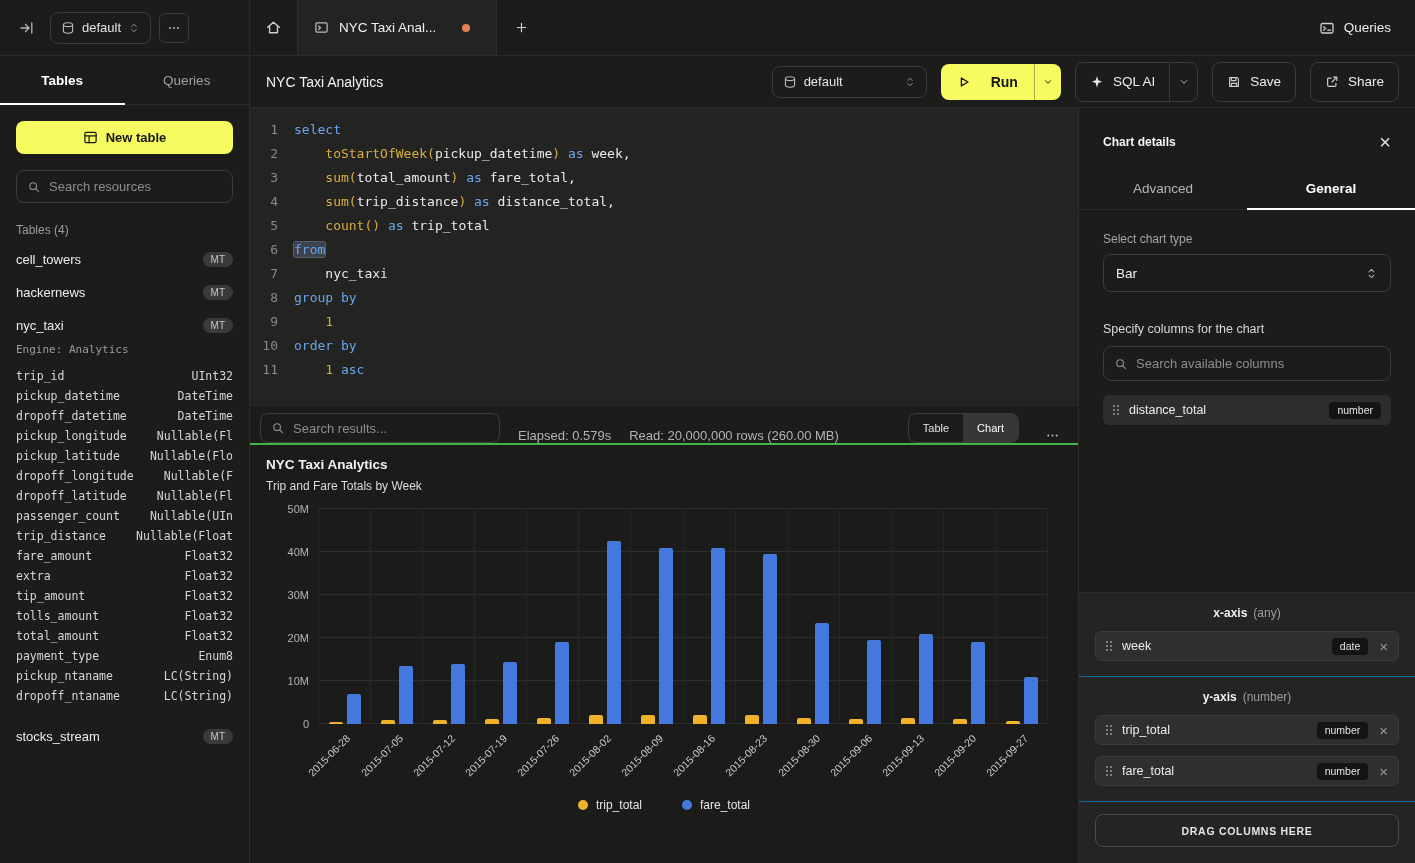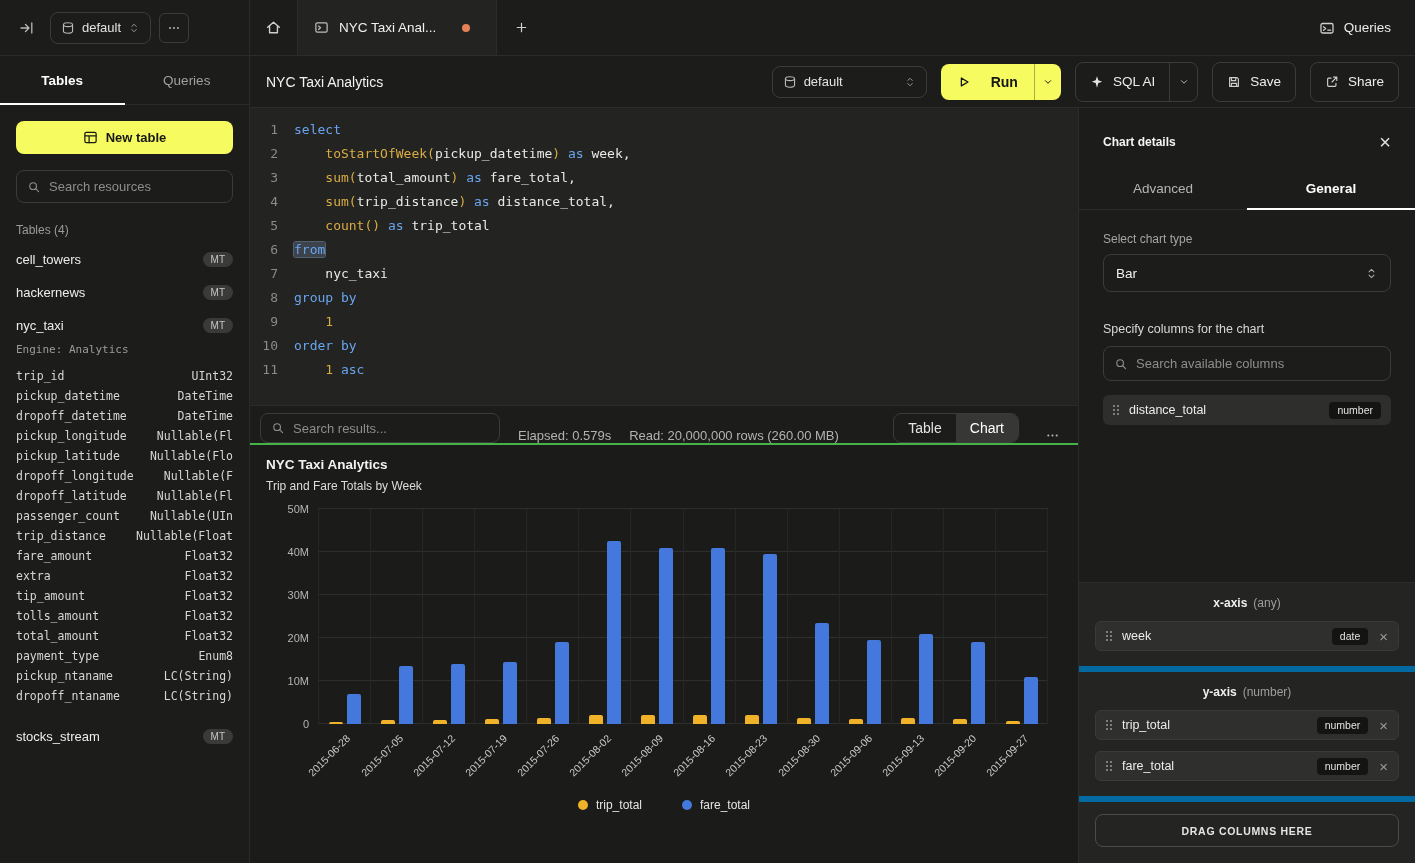--- a/index.html
+++ b/index.html
@@ -77,21 +77,21 @@
   .tk-kw{color:#69a5ee;}
   .tk-fn{color:#d9ac43;}
   .tk-num{color:#d9ac43;}
   .tk-sel{background:#3c434d;box-shadow:0 0 0 1px #55606e;border-radius:2px;}
 
   
   .results-bar{flex:0 0 38px;background:#1c1c1a;border-top:1px solid #2c2c2a;display:flex;align-items:flex-end;gap:18px;padding:0 10px;}
   .rsearch{width:240px;height:30px;margin-top:0;}
   .stat{font-size:13px;color:#b3b3b3;white-space:nowrap;}
   .toggle{margin-left:auto;display:flex;height:30px;border:1px solid #3b3b39;border-radius:8px;overflow:hidden;}
-  .tseg{padding:0 14px;font-size:14px;color:#e3e3e3;display:flex;align-items:center;}
+  .tseg{padding:0 14px;font-size:11px;color:#e3e3e3;display:flex;align-items:center;}
   .tseg.active{background:#373735;color:#fff;}
   .morebtn{color:#b9b9b9;font-size:16px;letter-spacing:1px;padding:0 8px;}
 
   
   .chart-section{flex:1;background:#1b1b19;border-top:2px solid #43b34a;padding:12px 16px 6px;display:flex;flex-direction:column;min-height:0;}
   .ctitle{font-size:13.5px;font-weight:700;color:#f1f1f1;}
   .csub{font-size:12px;color:#dcdcdc;margin-top:7px;}
   .chart-area{flex:1;display:flex;flex-direction:column;margin-top:10px;min-height:0;}
   .plot-wrap{position:relative;margin:6px 14px 0 52px;height:215px;}
   .gridline{position:absolute;left:0;right:0;height:1px;background:#2e2e2c;}
@@ -123,21 +123,21 @@
     align-items:center;justify-content:space-between;padding:0 12px;font-size:13.5px;color:#f0f0f0;}
   .plabel2{margin-top:30px;font-size:12.5px;color:#d8d8d8;}
   .psearch{margin-top:10px;height:35px;}
   .prow{margin-top:14px;height:30px;background:#2e2e2c;border-radius:6px;display:flex;align-items:center;gap:9px;
     padding:0 10px;font-size:12.5px;color:#ececec;cursor:grab;}
   .badge{background:#141413;border-radius:4px;padding:2.5px 8px;font-size:10.5px;color:#e3e3e3;}
   .xbtn{color:#9a9a9a;font-size:15px;margin-left:2px;cursor:pointer;}
   .flex1{flex:1;}
   .panel-spacer{flex:1;}
   .panel-card{background:#242422;border-top:1px solid #2c2c2a;}
-  .axis-sec{padding:13px 16px 15px;border-bottom:6px solid #0369a1;}
+  .axis-sec{padding:13px 16px 15px;border-bottom:1px solid #0369a1;}
   .axis-head{text-align:center;font-size:12px;color:#9e9e9e;}
   .axis-head b{color:#f0f0f0;font-weight:700;margin-right:6px;font-size:12px;}
   .axis-sec .prow{margin-top:11px;background:#2f2f2d;border:1px solid #3a3a38;}
   .dropzone{margin:12px 16px 16px;height:33px;border:1px solid #4b4b49;border-radius:8px;display:flex;
     align-items:center;justify-content:center;font-size:10.5px;font-weight:700;letter-spacing:.7px;color:#e5e5e5;cursor:pointer;}
   .dots{flex:0 0 7px;width:7px;height:11px;position:relative;}
   .dots::before{content:"";position:absolute;width:2px;height:2px;border-radius:50%;background:#9a9a9a;
     box-shadow:4px 0 0 #9a9a9a,0 4px 0 #9a9a9a,4px 4px 0 #9a9a9a,0 8px 0 #9a9a9a,4px 8px 0 #9a9a9a;}
 </style>
 </head>

